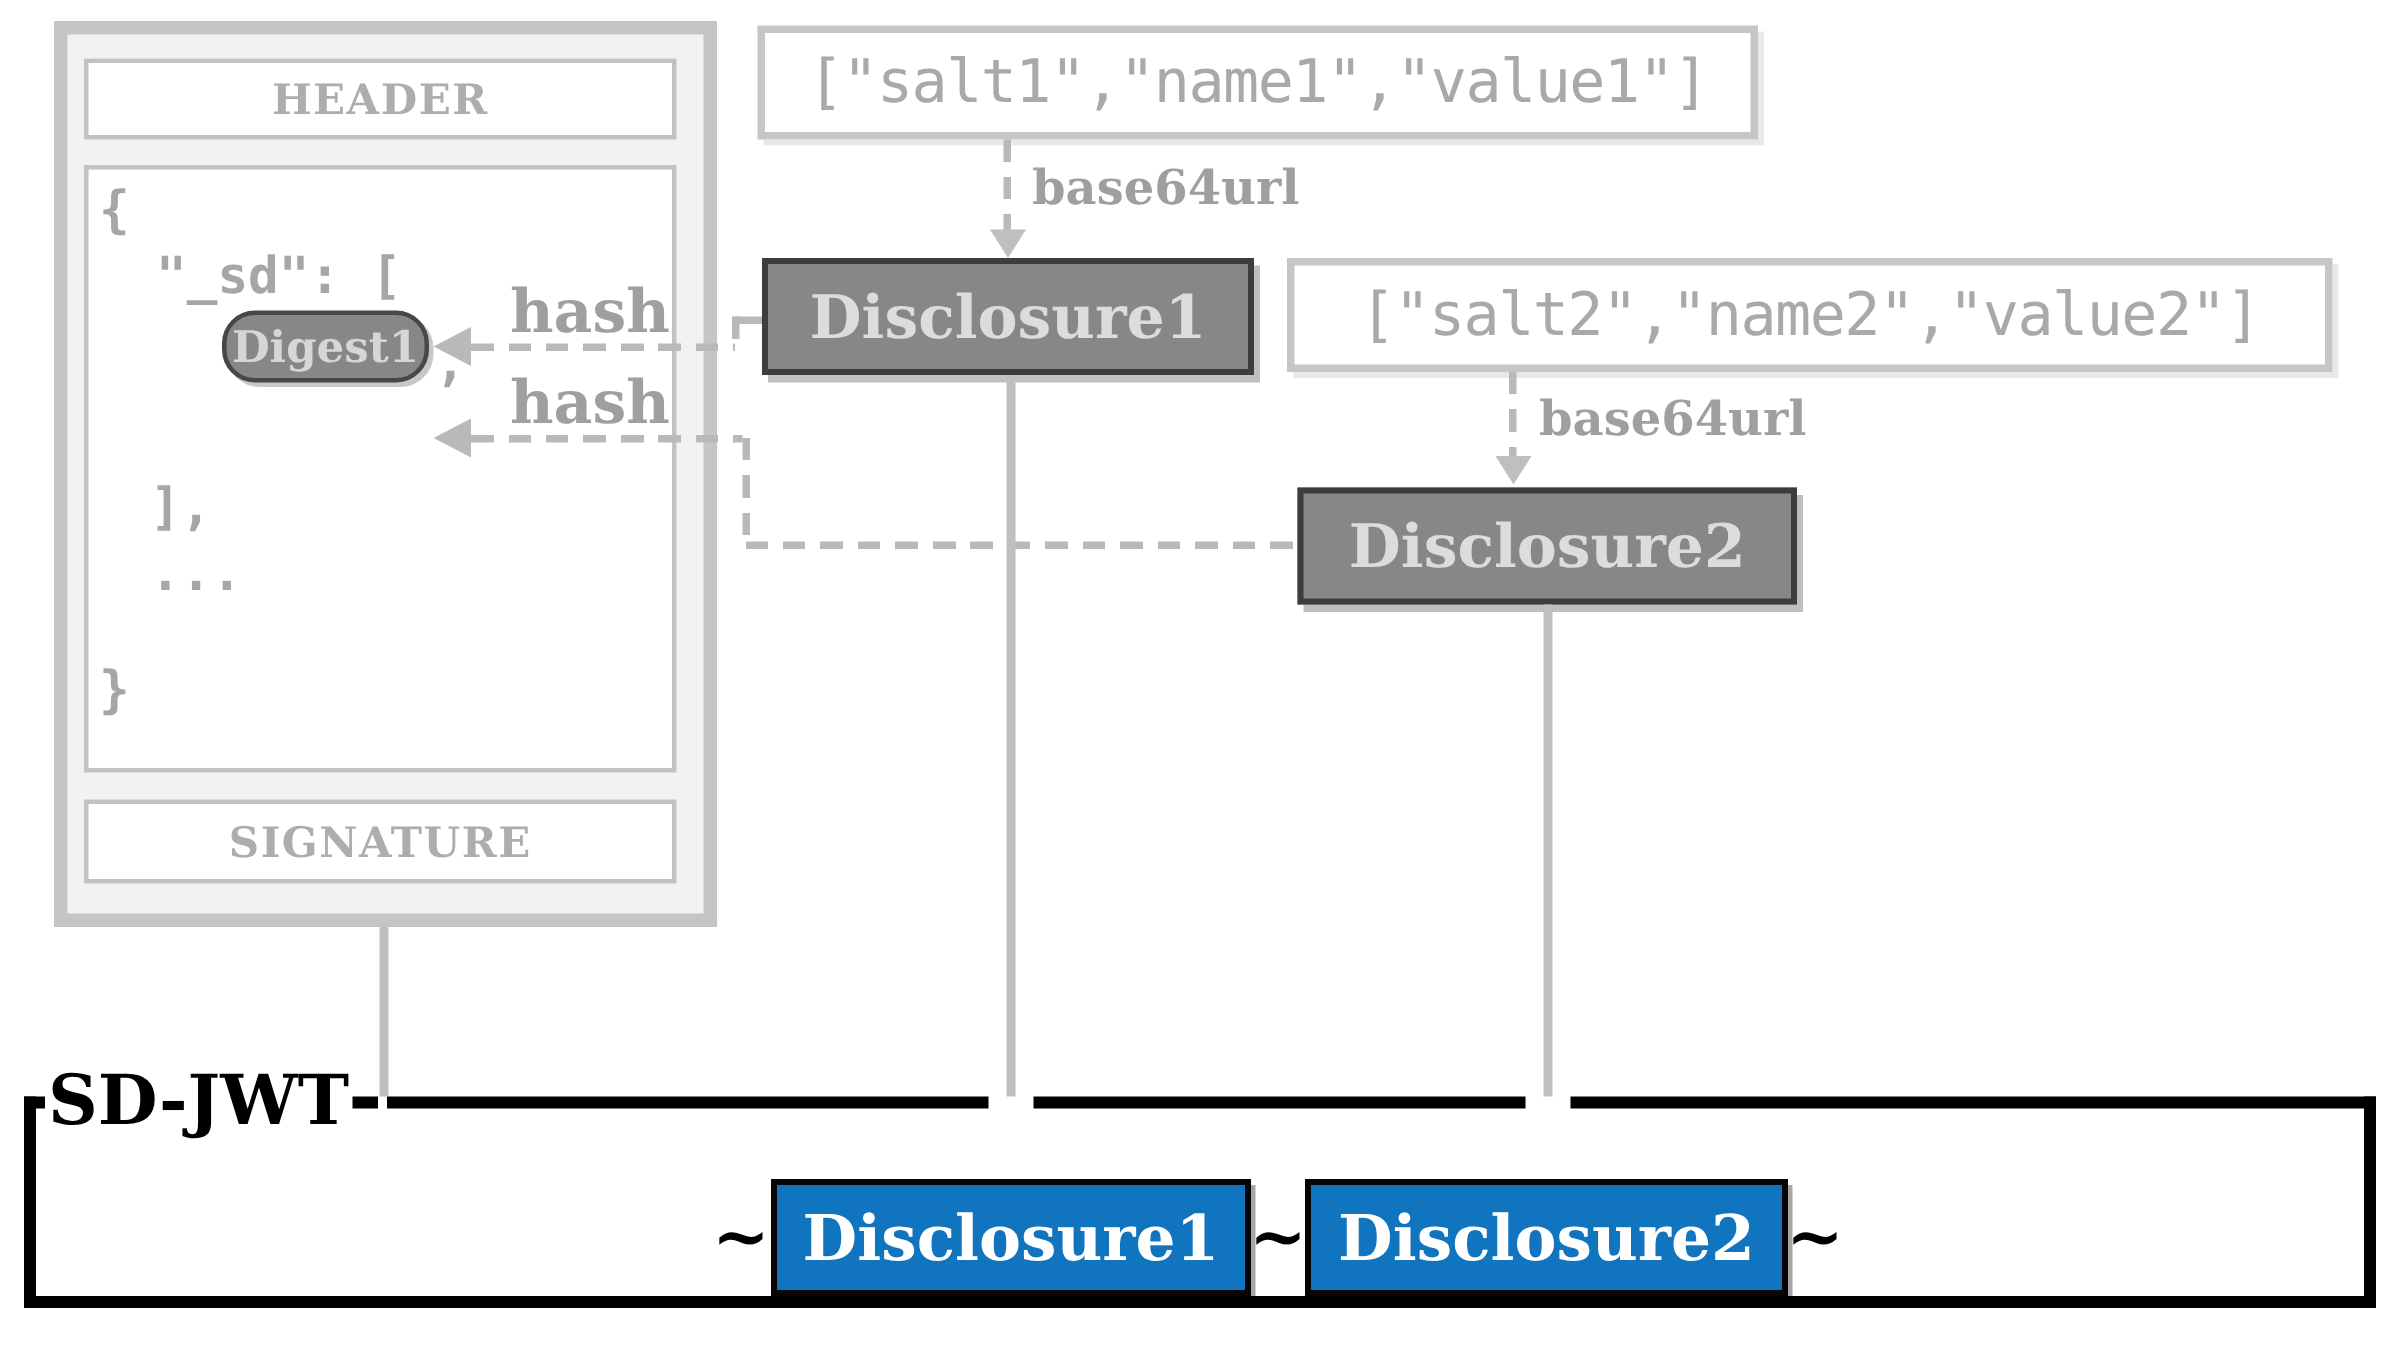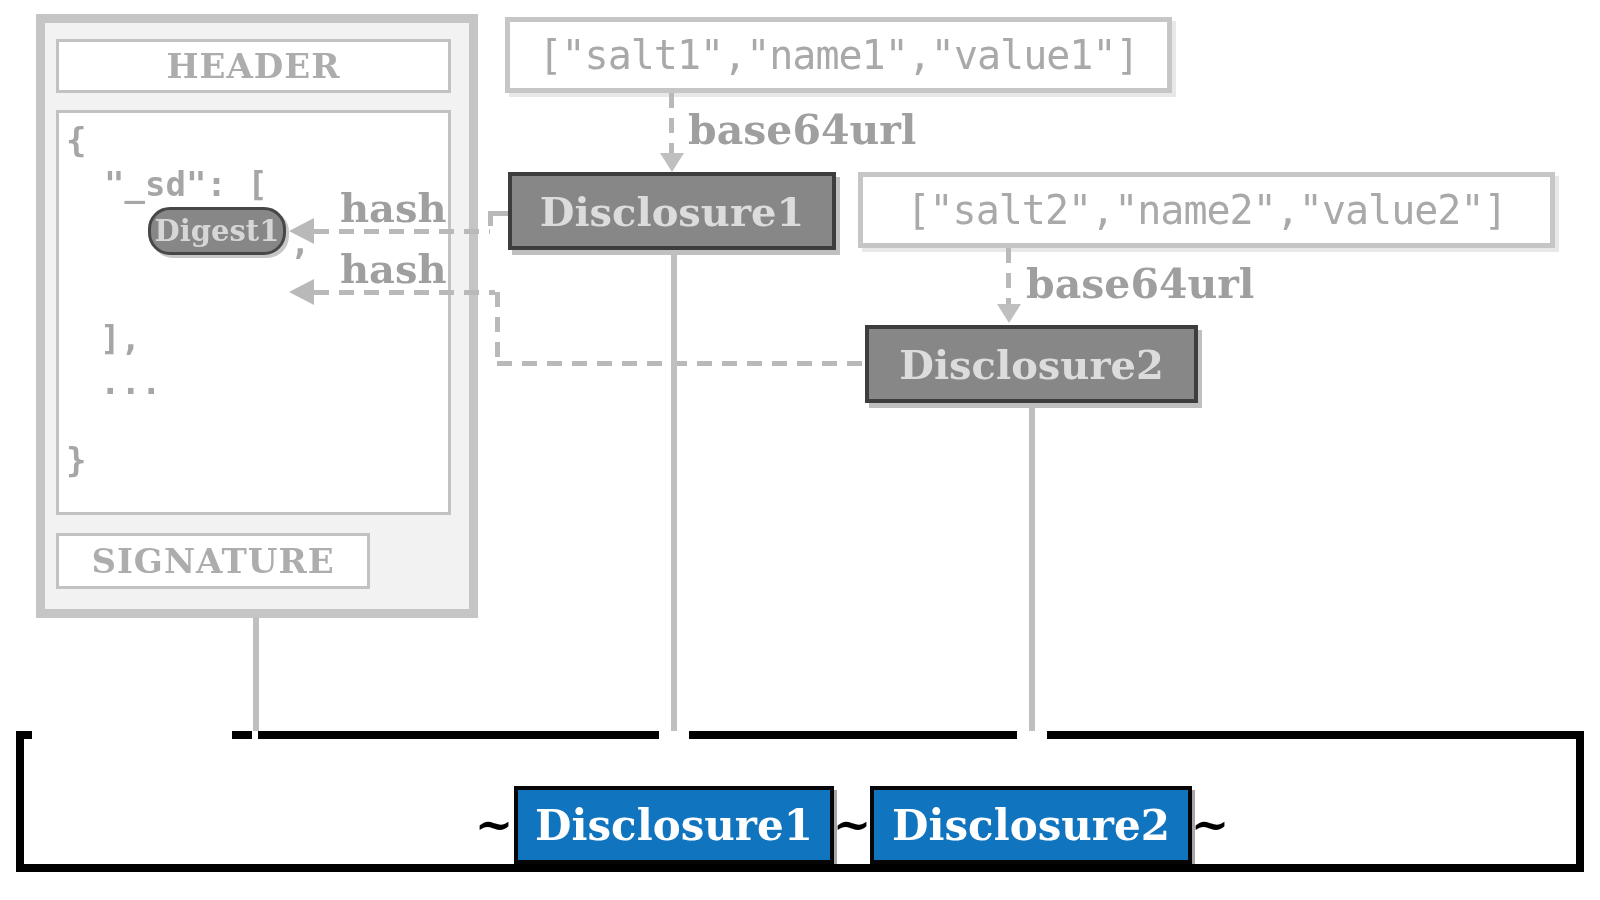--- a/index.html
+++ b/index.html
@@ -25,22 +25,22 @@
   }
   .abs{position:absolute;box-sizing:border-box;}
   .serif{font-family:"DejaVu Serif","Liberation Serif",serif;font-weight:bold;}
   .mono{font-family:"DejaVu Sans Mono","Liberation Mono",monospace;}
   .center{display:flex;align-items:center;justify-content:center;}
 
   
   .jwt-container{left:36px;top:14px;width:442px;height:604px;background:var(--container-fill);border:9px solid var(--container-border);}
   .white-box{background:#fff;border:3px solid var(--box-border-light);}
   .header-box{left:56px;top:39px;width:395px;height:54px;}
-  .sig-box{left:56px;top:533px;width:314px;height:56px;}
-  .hdr-label{font-size:34px;letter-spacing:1px;color:#adadad;}
+  .sig-box{left:56px;top:533px;width:395px;height:56px;}
+  .hdr-label{font-size:28px;letter-spacing:1px;color:#adadad;}
   .payload-box{left:56px;top:110px;width:395px;height:405px;}
   .payload-line{font-size:34px;font-weight:bold;color:var(--muted-text);white-space:pre;}
 
   .digest-box{width:138px;height:48px;background:var(--dark-fill);border:3px solid #474747;box-shadow:3px 3px 0 rgba(0,0,0,0.22);}
   .digest-label{font-size:29px;color:#d6d6d6;}
 
   
   .salt-box{background:#fff;border:5px solid #c6c6c6;box-shadow:4px 4px 0 rgba(190,190,190,0.35);}
   .salt-text{font-size:40px;color:#a9a9a9;letter-spacing:-1px;white-space:pre;}
   .salt1{left:505px;top:17px;width:667px;height:76px;}
@@ -55,21 +55,21 @@
   
   .dash-h{height:5px;background:repeating-linear-gradient(90deg,var(--dash-gray) 0 15px,transparent 15px 25px);}
   .dash-v{width:5px;background:repeating-linear-gradient(180deg,var(--dash-gray) 0 15px,transparent 15px 25px);}
   .dash-solid{background:var(--dash-gray);}
   .arrow-left-head{width:0;height:0;border-top:13px solid transparent;border-bottom:13px solid transparent;border-right:25px solid var(--dash-gray);}
   .arrow-down-head{width:0;height:0;border-left:14px solid transparent;border-right:14px solid transparent;border-top:22px solid var(--arrow-gray);}
   .arrow-down-head-sm{width:0;height:0;border-left:12px solid transparent;border-right:12px solid transparent;border-top:19px solid var(--arrow-gray);}
   .shaft-v{width:6px;background:var(--arrow-gray);}
   .flow-label{font-weight:bold;color:var(--label-gray);}
   .hash-lbl{font-size:40px;}
-  .b64-lbl{font-size:41px;}
+  .b64-lbl{font-size:32px;}
 
   
   .sdjwt-box{left:16px;top:731px;width:1568px;height:141px;background:#fff;border:8px solid var(--ink);border-top:none;}
   .border-seg{height:8px;background:var(--ink);top:731px;}
   .sdjwt-label{font-size:46px;color:var(--ink);background:#fff;padding:0 2px;top:708px;left:30px;height:50px;display:flex;align-items:center;}
   .issuer-box{left:34px;top:784px;width:440px;height:80px;background:var(--orange-fill);border:4px solid var(--orange-border);}
   .issuer-label{font-size:42px;color:#111;}
   .blue-box{background:var(--blue-fill);border:4px solid #060606;box-shadow:3px 4px 0 rgba(0,0,0,0.35);}
   .blue-label{font-size:42px;color:#fff;}
   .blue1{left:514px;top:786px;width:320px;height:78px;}
@@ -145,20 +145,21 @@
   <div class="abs shaft-v" style="left:1029px;top:403px;height:357px;"></div>
   <div class="abs arrow-down-head" style="left:1018px;top:760px;"></div>
 
   <div class="abs sdjwt-box"></div>
 
   <div class="abs border-seg" style="left:16px;width:16px;"></div>
   <div class="abs border-seg" style="left:232px;width:20px;"></div>
   <div class="abs border-seg" style="left:258px;width:401px;"></div>
   <div class="abs border-seg" style="left:689px;width:328px;"></div>
   <div class="abs border-seg" style="left:1047px;width:537px;"></div>
+  <div class="abs serif sdjwt-label">SD-JWT</div>
 
   <div class="abs center tilde" style="left:474px;top:784px;width:40px;height:80px;">~</div>
   <div class="abs center blue-box blue1">
     <span class="serif blue-label">Disclosure1</span>
   </div>
   <div class="abs center tilde" style="left:834px;top:784px;width:36px;height:80px;">~</div>
   <div class="abs center blue-box blue2">
     <span class="serif blue-label">Disclosure2</span>
   </div>
   <div class="abs center tilde" style="left:1192px;top:784px;width:36px;height:80px;">~</div>

